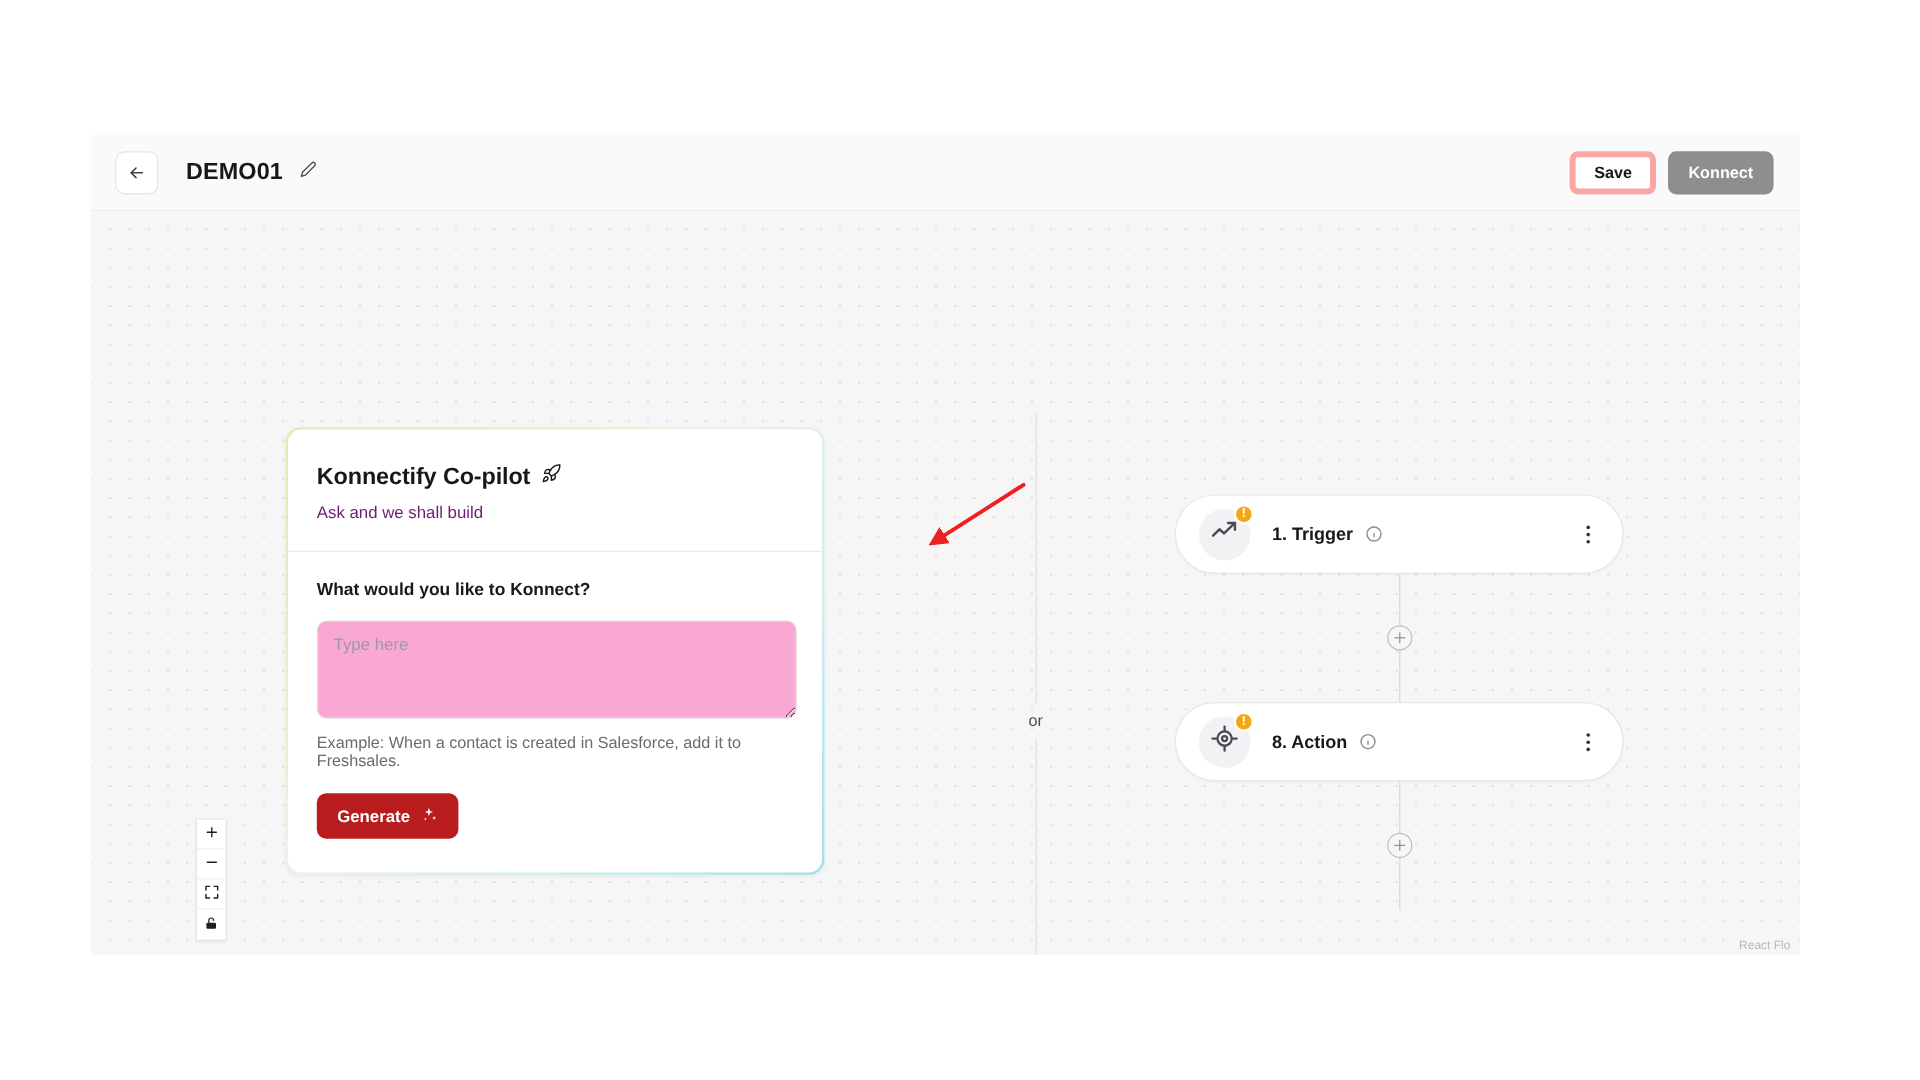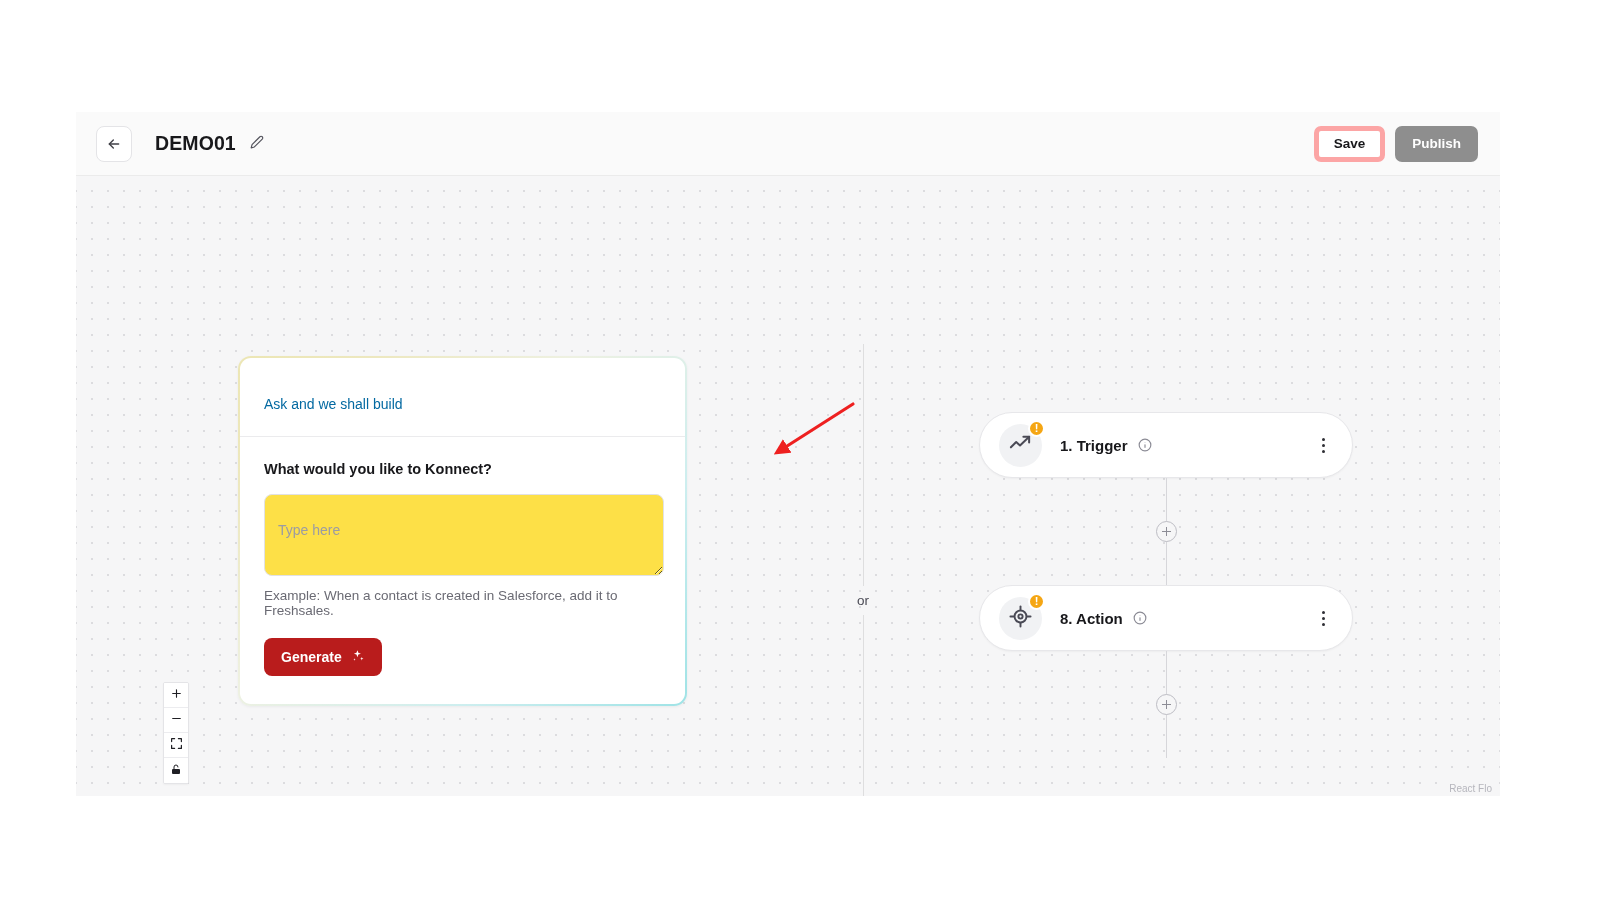--- a/index.html
+++ b/index.html
@@ -122,41 +122,41 @@
   #copilot-title {
     font-size: 19.5px;
     font-weight: bold;
     color: #18181b;
     letter-spacing: -.1px;
   }
   #rocket-icon { font-size: 16px; line-height: 1; transform: translateY(-1px); }
   #copilot-subtitle {
     margin-top: 10px;
     font-size: 14px;
-    color: #0369a1;
+    color: #701a75;
   }
   #copilot-divider { height: 1px; background: #ebebed; }
   #copilot-body { padding: 24px 24px 28px 24px; }
   #prompt-label {
     font-size: 14.5px;
     font-weight: bold;
     color: #18181b;
   }
   #prompt-textarea {
     display: block;
     margin-top: 17px;
     width: 400px;
     height: 82px;
-    padding: 27px 13px;
+    padding: 11px 13px;
     border: 1px solid #e1e1e4;
     border-radius: 8px;
     font-family: inherit;
     font-size: 14px;
     color: #18181b;
-    background: #fde047;
+    background: #f9a8d4;
     resize: both;
     outline: none;
   }
   #prompt-textarea::placeholder { color: #9b9ba3; }
   #prompt-example {
     margin-top: 12px;
     font-size: 13.5px;
     color: #6a6a73;
   }
   #generate-button {
@@ -360,29 +360,40 @@
       <span>
         <svg width="14" height="14" viewBox="0 0 24 24" fill="none" stroke="#52525b" stroke-width="2" stroke-linecap="round" stroke-linejoin="round">
           <path d="M17 3a2.828 2.828 0 1 1 4 4L7.5 20.5 2 22l1.5-5.5L17 3z"></path>
         </svg>
       </span>
     </div>
 
     <div id="header-spacer"></div>
 
     <button id="save-button">Save</button>
-    <button id="publish-button">Publish</button>
+    <button id="publish-button">Konnect</button>
   </div>
 
   <div id="canvas">
 
     <div id="copilot-card">
       <div id="copilot-card-inner">
 
         <div id="copilot-header">
+          <div id="copilot-title-row">
+            <span id="copilot-title">Konnectify Co-pilot</span>
+            <span id="rocket-icon">
+              <svg width="17" height="17" viewBox="0 0 24 24" fill="none" stroke="#18181b" stroke-width="1.7" stroke-linecap="round" stroke-linejoin="round">
+                <path d="M4.5 16.5c-1.5 1.26-2 5-2 5s3.74-.5 5-2c.71-.84.7-2.13-.09-2.91a2.18 2.18 0 0 0-2.91-.09z"></path>
+                <path d="M12 15l-3-3a22 22 0 0 1 2-3.95A12.88 12.88 0 0 1 22 2c0 2.72-.78 7.5-6 11a22.35 22.35 0 0 1-4 2z"></path>
+                <path d="M9 12H4s.55-3.03 2-4c1.62-1.08 5 0 5 0"></path>
+                <path d="M12 15v5s3.03-.55 4-2c1.08-1.62 0-5 0-5"></path>
+              </svg>
+            </span>
+          </div>
           <div id="copilot-subtitle">Ask and we shall build</div>
         </div>
 
         <div id="copilot-divider"></div>
 
         <div id="copilot-body">
           <div id="prompt-label">What would you like to Konnect?</div>
 
           <textarea id="prompt-textarea" placeholder="Type here" style=""></textarea>
 

